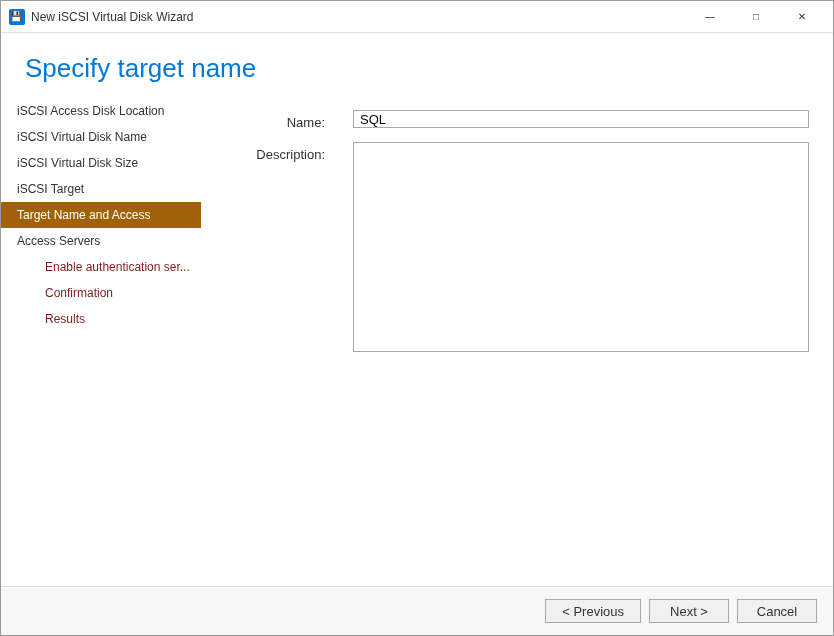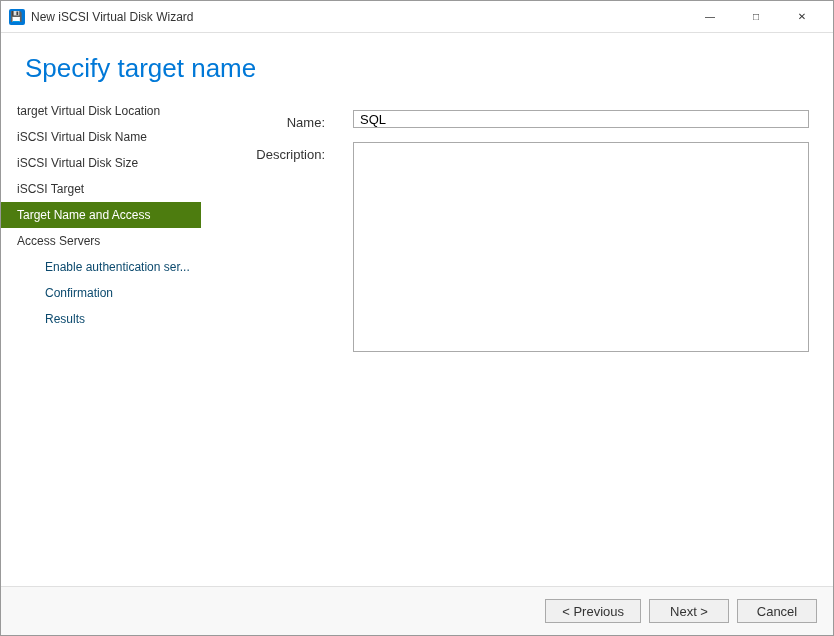--- a/index.html
+++ b/index.html
@@ -112,26 +112,26 @@
 
     .sidebar-item {
       padding: 6px 16px;
       font-size: 12px;
       cursor: pointer;
       color: #333;
       white-space: nowrap;
     }
 
     .sidebar-item.active {
-      background: #4d7c0f;
+      background: #a16207;
       color: #fff;
     }
 
     .sidebar-item.disabled {
-      color: #0c4a6e;
+      color: #7f1d1d;
       cursor: default;
       padding-left: 44px;
     }
 
     .content-area {
       flex: 1;
       padding: 16px 24px;
       overflow: auto;
     }
 
@@ -219,21 +219,21 @@
   <div class="window-content">
 
     <div class="page-header">
       <h1 class="page-title">Specify target name</h1>
     </div>
 
     <div class="main-area">
 
       <div class="sidebar">
 
-      <div class="sidebar-item">target Virtual Disk Location</div>
+      <div class="sidebar-item">iSCSI Access Disk Location</div>
           <div class="sidebar-item">iSCSI Virtual Disk Name</div>
           <div class="sidebar-item">iSCSI Virtual Disk Size</div>
           <div class="sidebar-item">iSCSI Target</div>
           <div class="sidebar-item active">Target Name and Access</div>
           <div class="sidebar-item">Access Servers</div>
           <div class="sidebar-item disabled">Enable authentication ser...</div>
           <div class="sidebar-item disabled">Confirmation</div>
           <div class="sidebar-item disabled">Results</div>
         </div>
 

